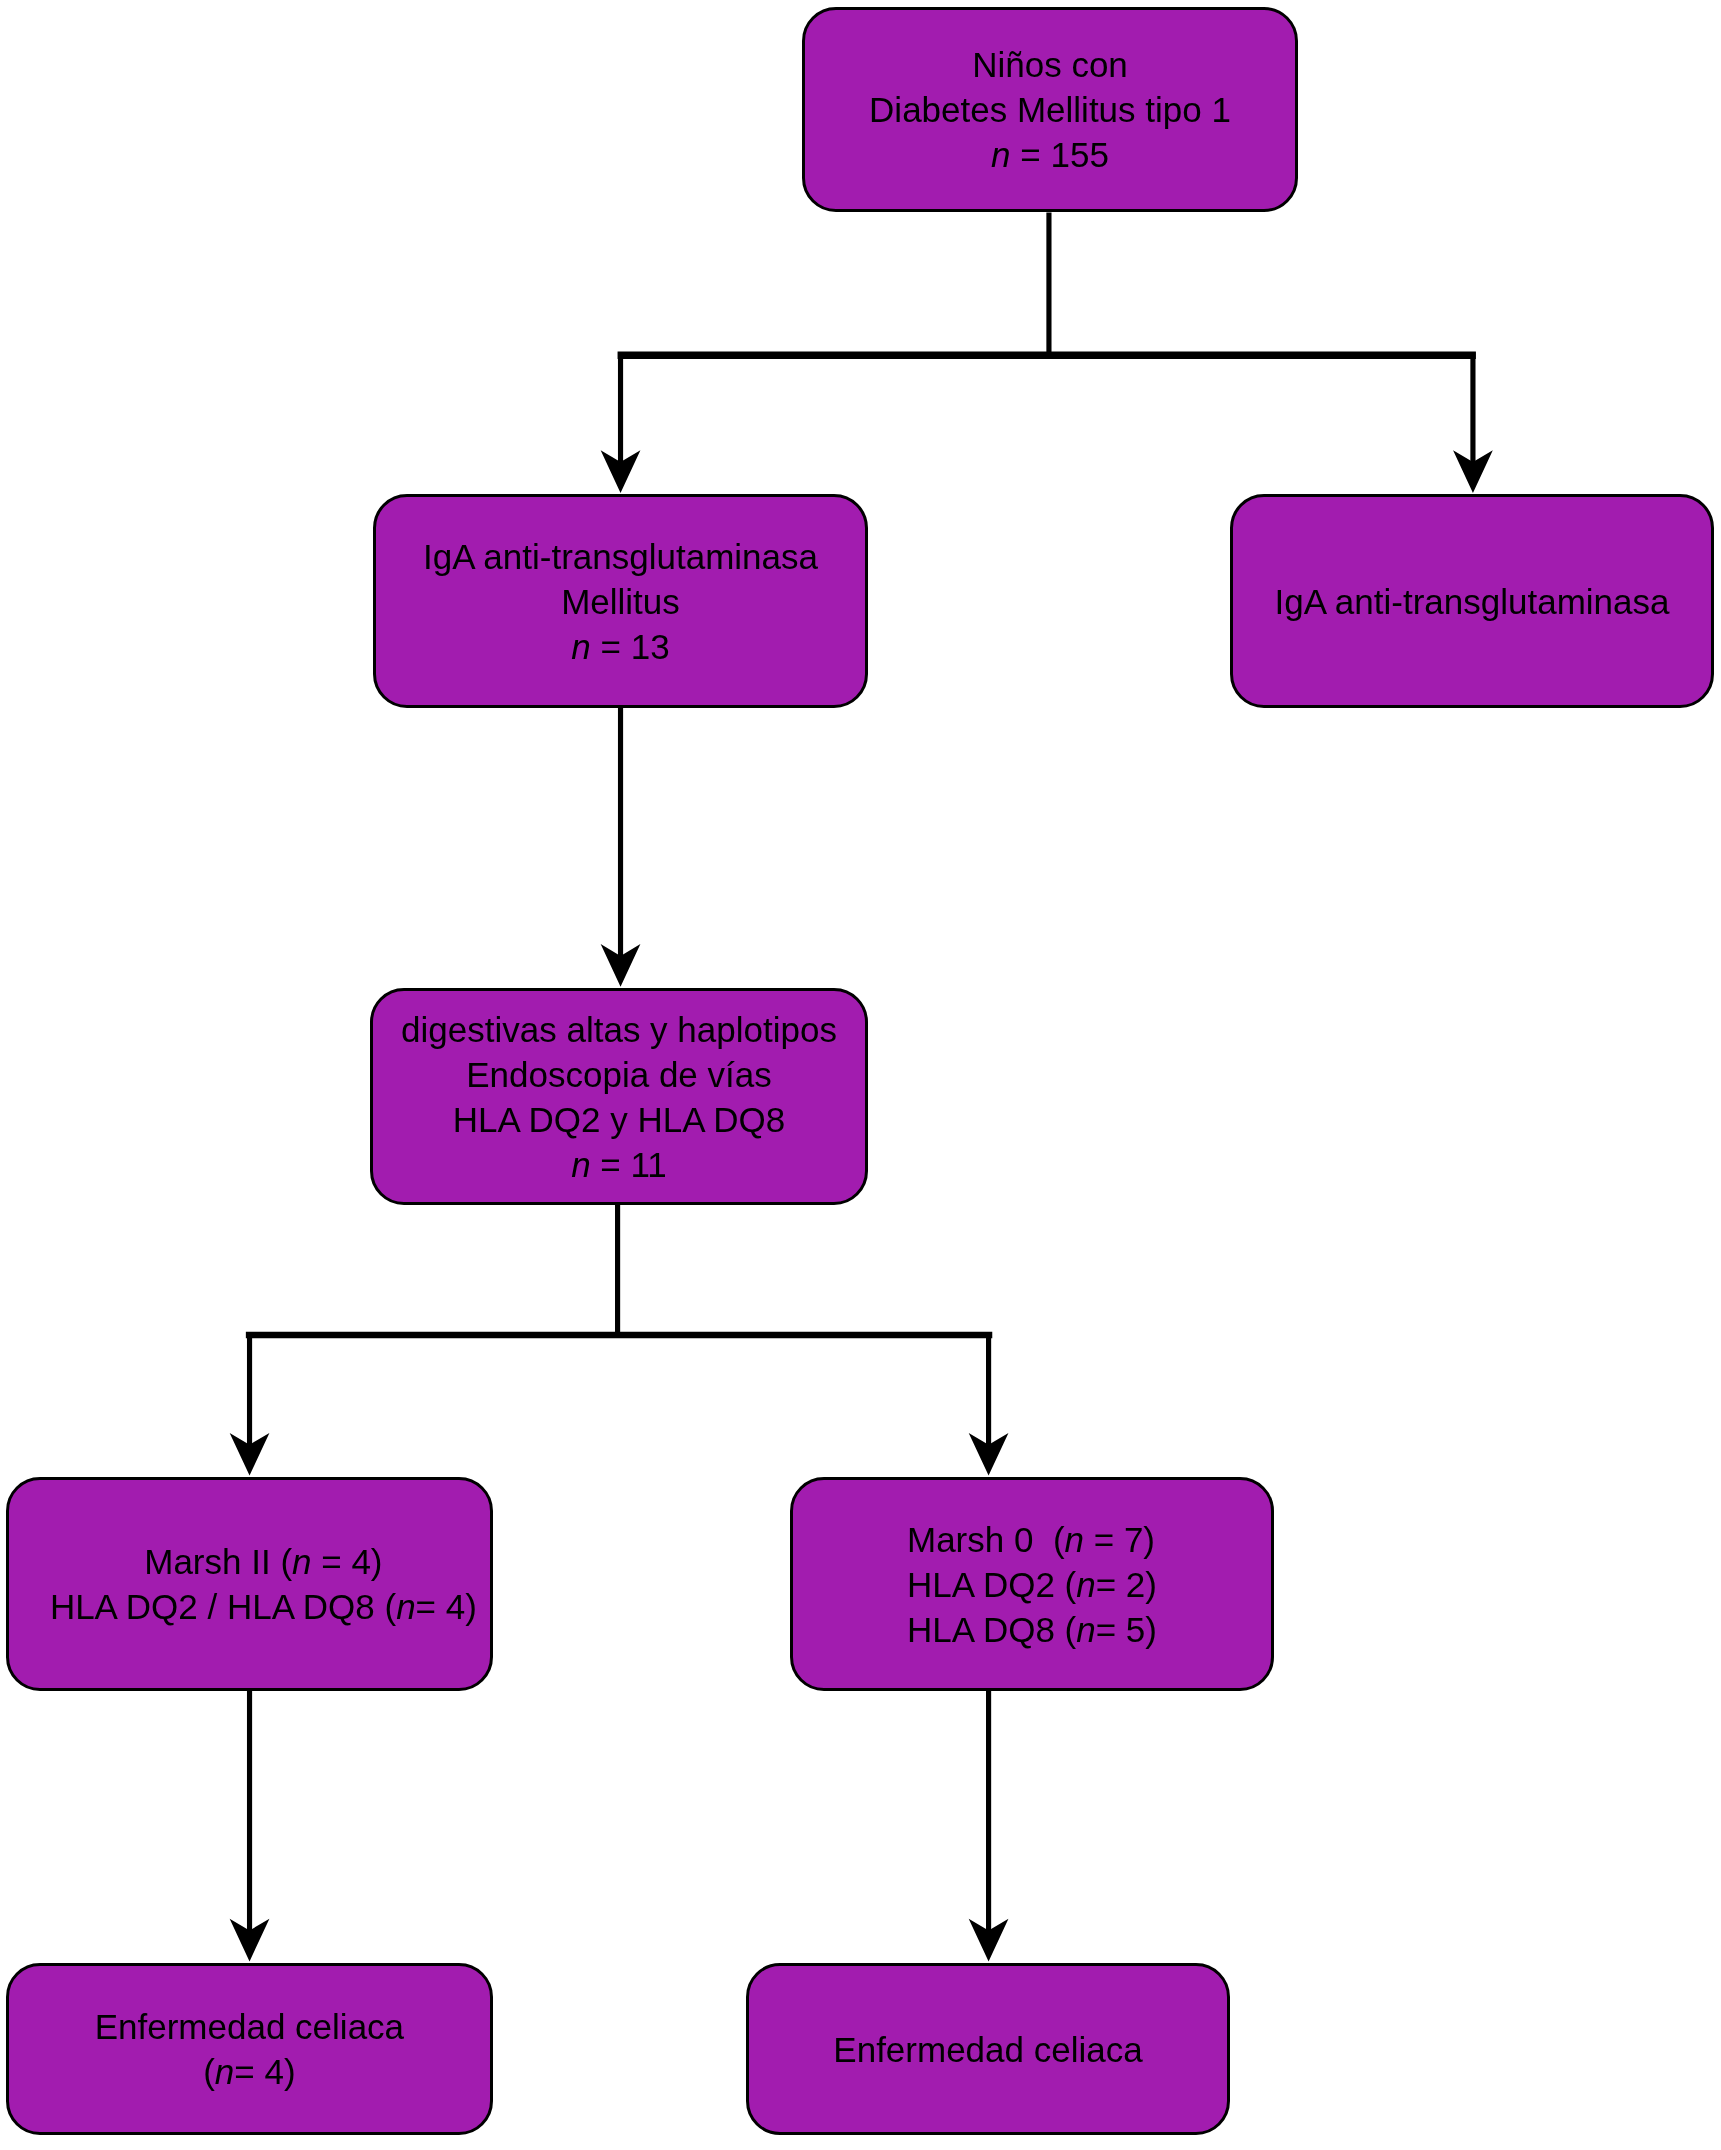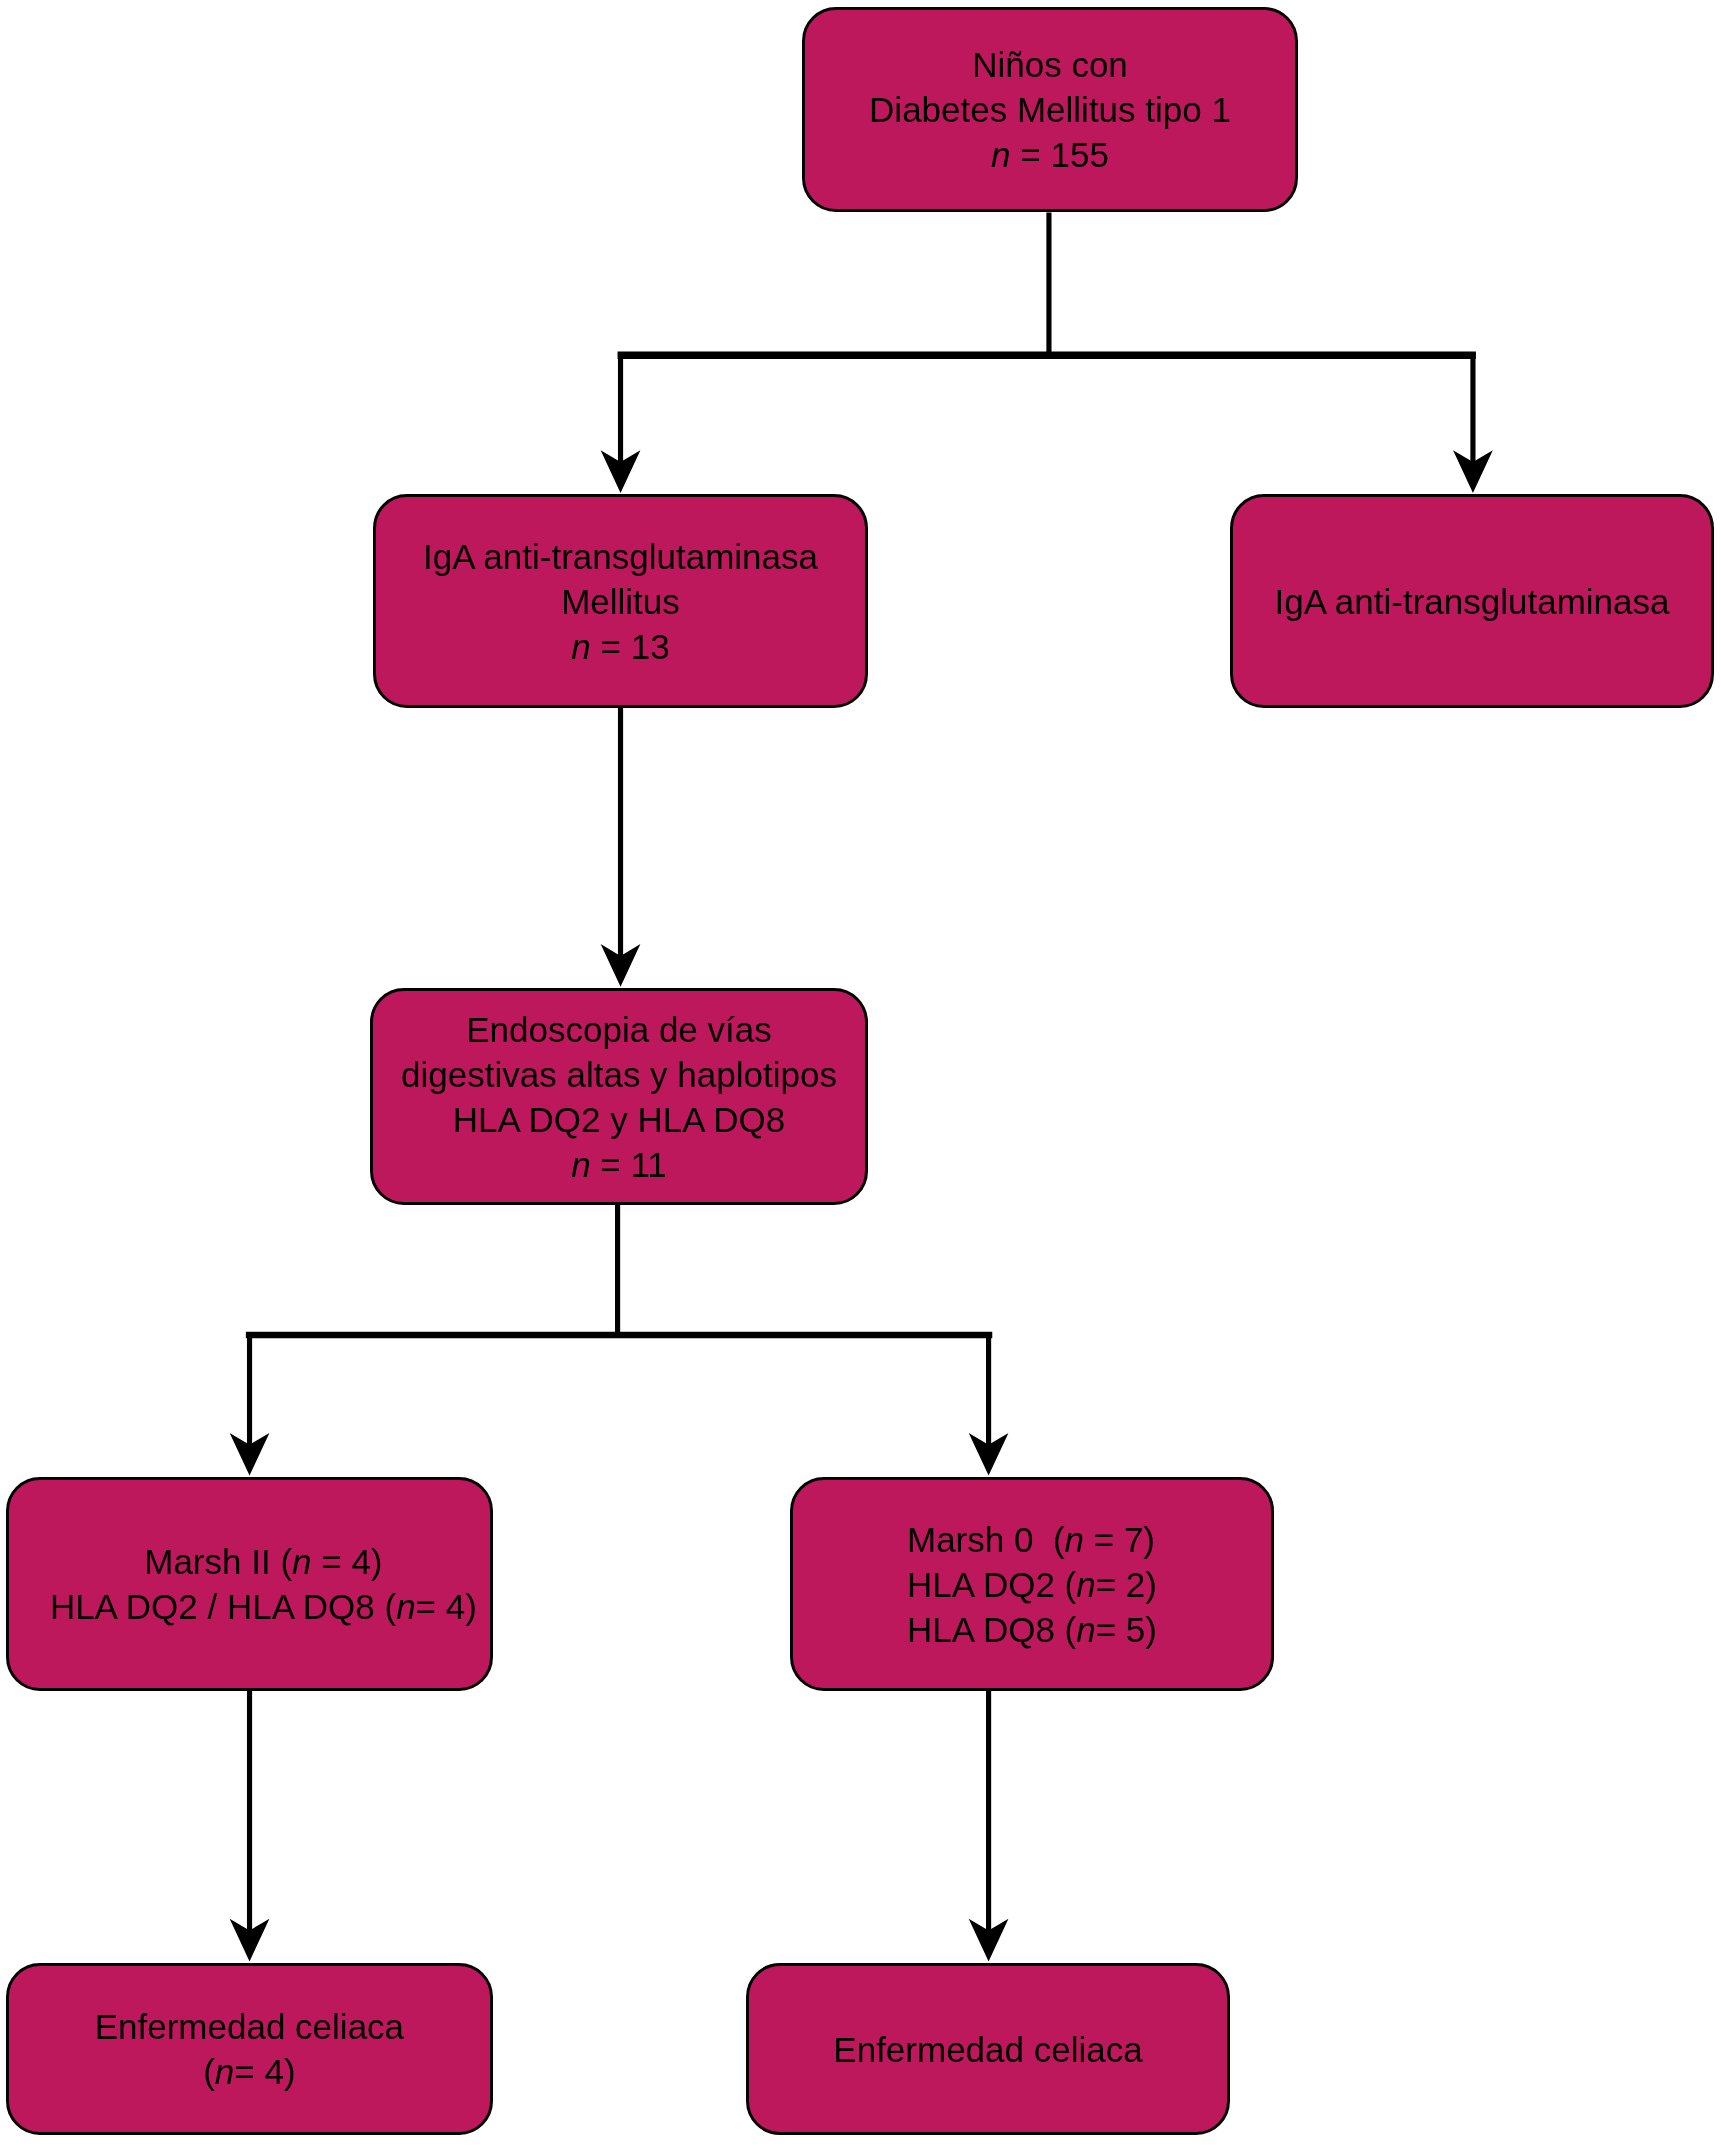--- a/index.html
+++ b/index.html
@@ -7,21 +7,21 @@
   body {
     position:relative;
     width:1721px; height:2151px;
     font-family:"Liberation Sans","DejaVu Sans",sans-serif;
     color:#000000;
   }
   .canvas { position:absolute; left:0; top:0; width:1721px; height:2151px; }
   svg.edges { position:absolute; left:0; top:0; display:block; }
   .node {
     position:absolute;
-    background:#be185d;
+    background:#a21caf;
     border:3.7px solid #000000;
     border-radius:34px;
     display:flex; align-items:center; justify-content:center;
     font-size:35px; line-height:45px; text-align:center;
   }
   .node .lines { width:100%; }
   .node.align-left .lines { width:auto; }
   .node.align-left .lines .line { text-align:left; }
   .line i { font-style:italic; }
 
@@ -85,22 +85,22 @@
   </div>
 
   <div class="node n-iga-neg">
     <div class="lines">
         <div class="line">IgA anti-transglutaminasa</div>
       </div>
   </div>
 
   <div class="node n-endo">
     <div class="lines">
+        <div class="line">digestivas altas y haplotipos</div>
         <div class="line">Endoscopia de vías</div>
-        <div class="line">digestivas altas y haplotipos</div>
         <div class="line">HLA DQ2 y HLA DQ8</div>
         <div class="line"><i>n</i> = 11</div>
       </div>
   </div>
 
   <div class="node n-marsh2">
     <div class="lines">
         <div class="line">Marsh II (<i>n</i> = 4)</div>
         <div class="line">HLA DQ2 / HLA DQ8 (<i>n</i>= 4)</div>
       </div>

